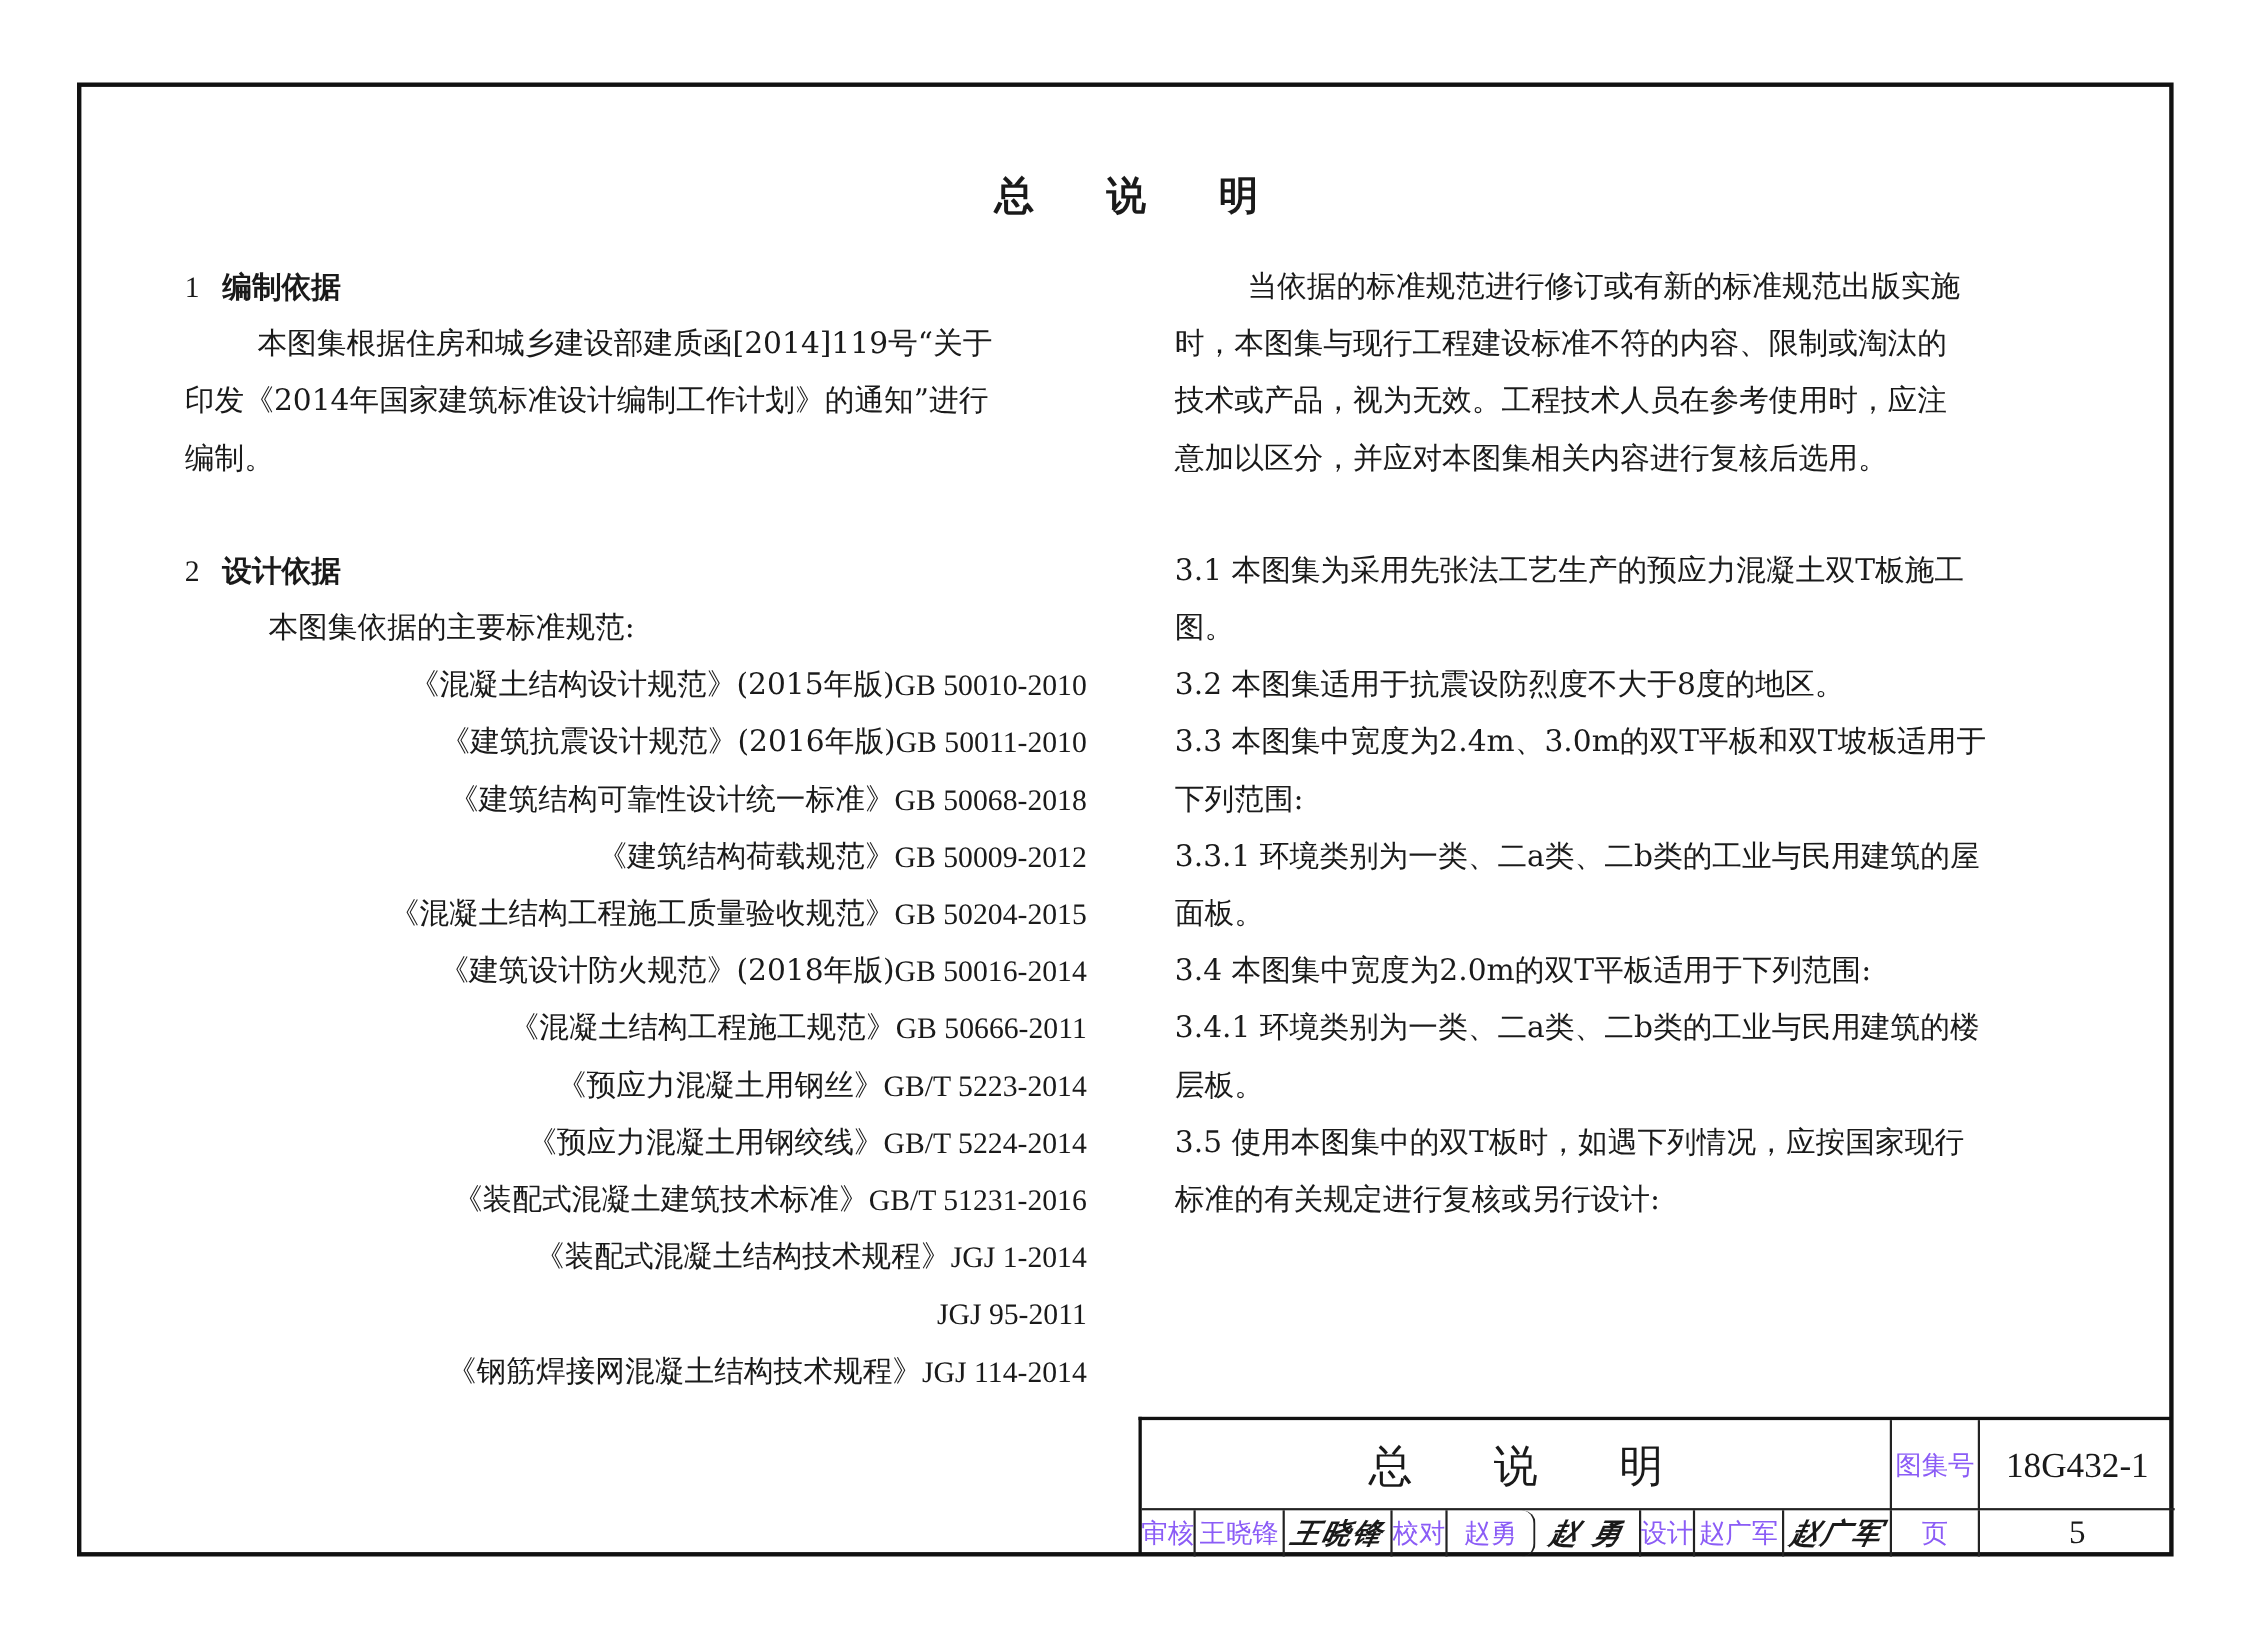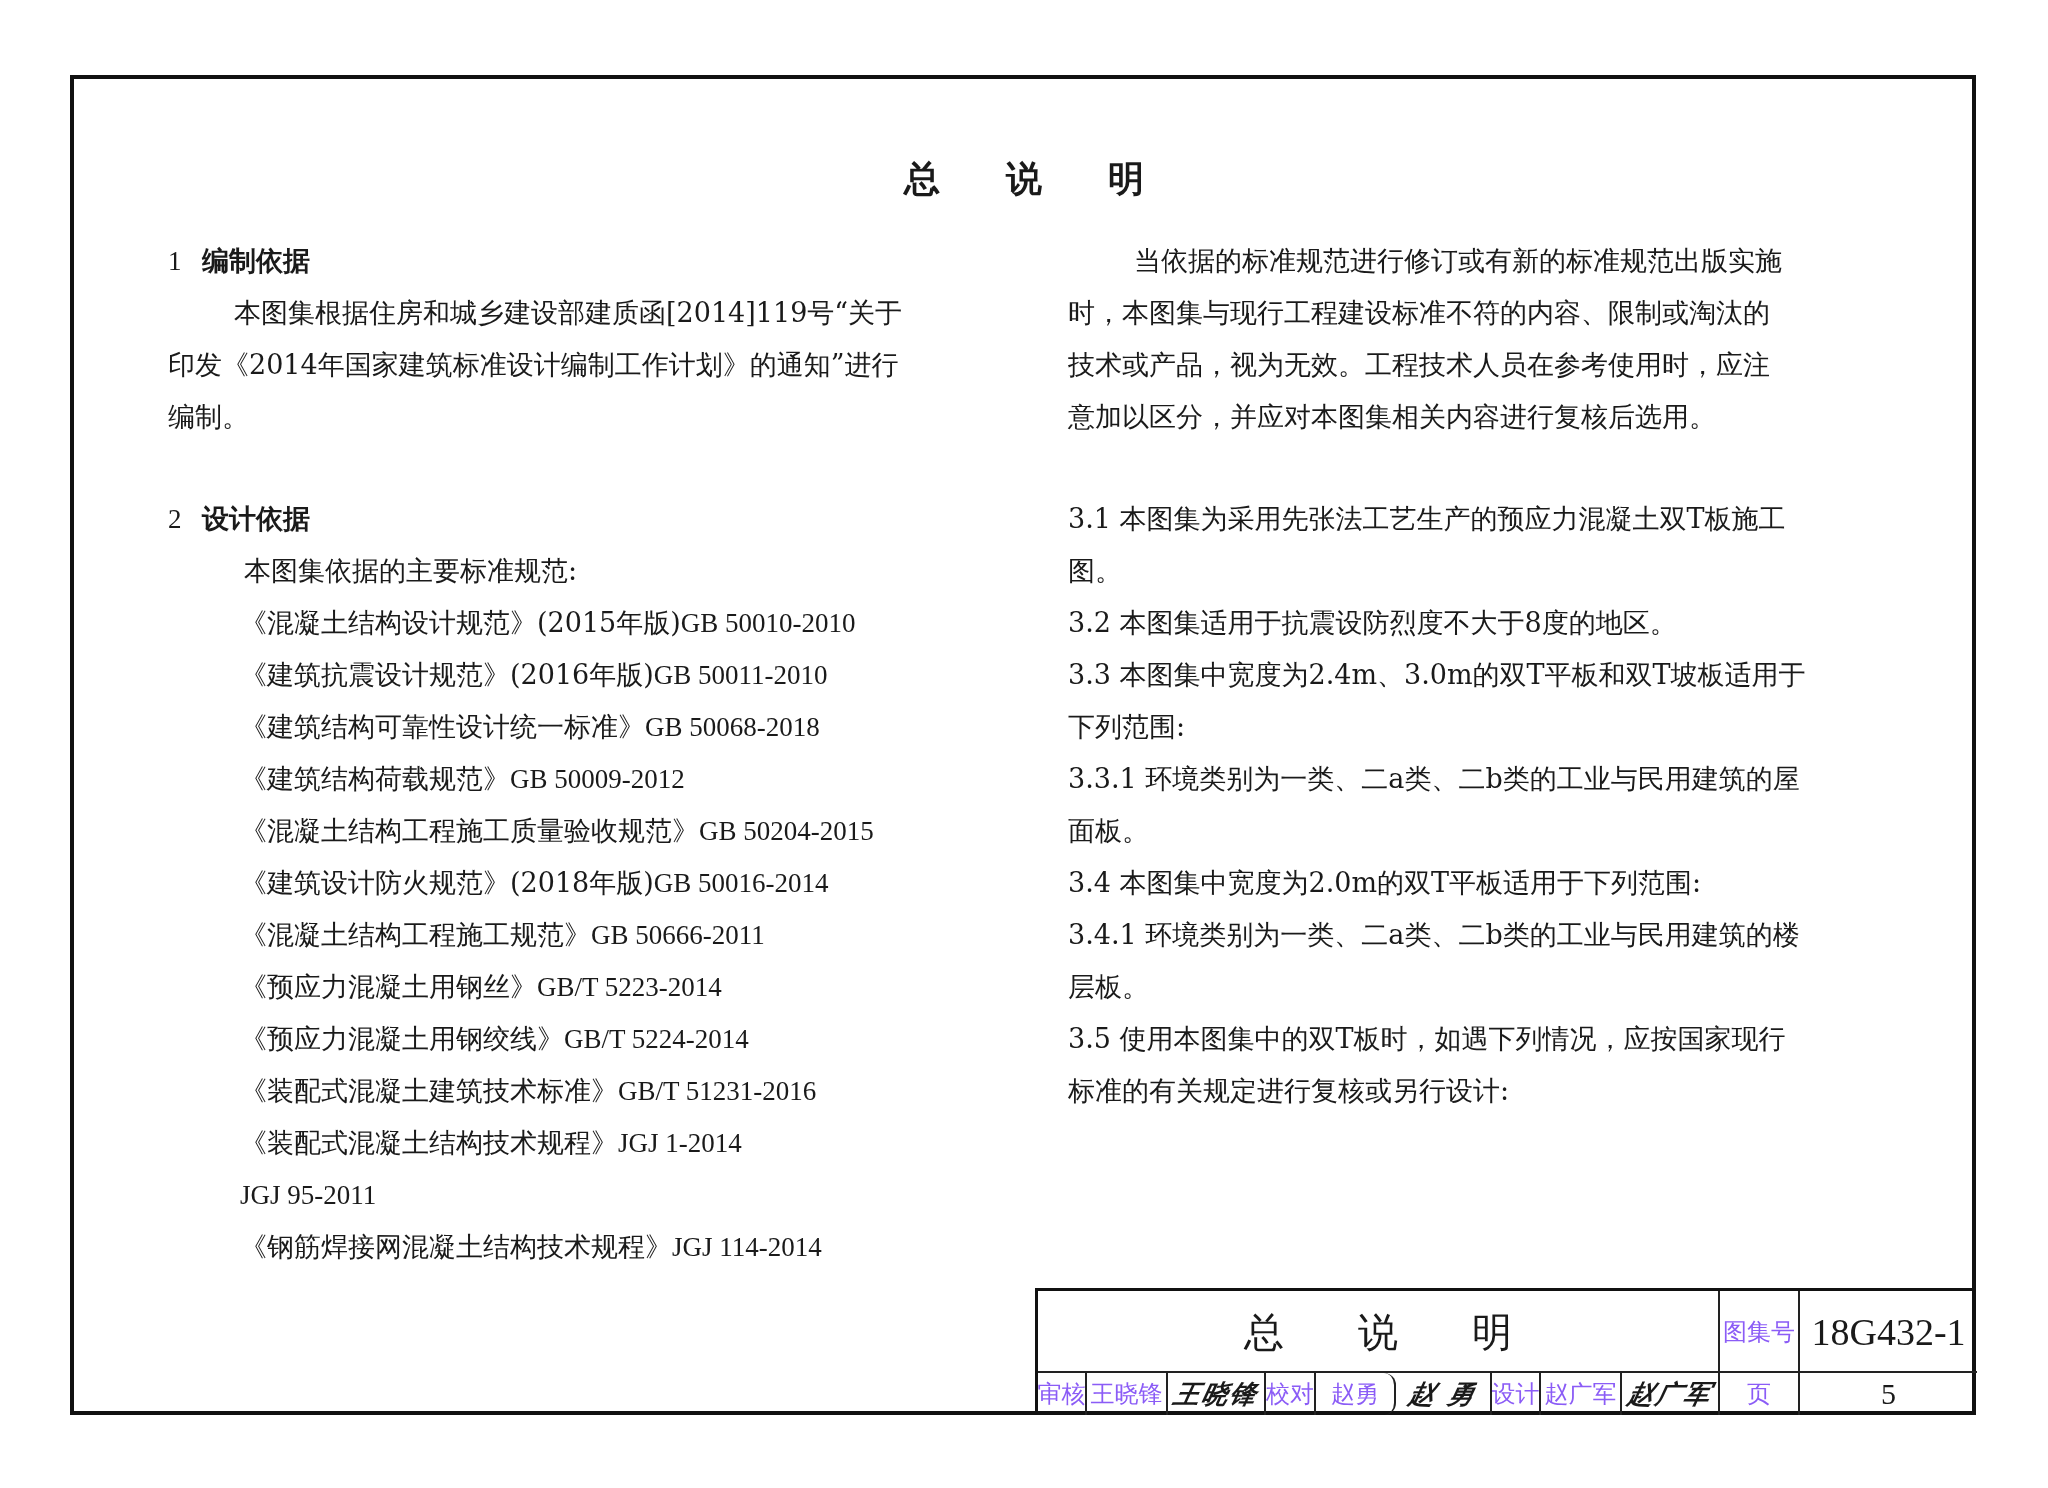--- a/index.html
+++ b/index.html
@@ -13,34 +13,34 @@
   .col { position: absolute; font-size: 27px; line-height: 52px; }
   .col-left { left: 168px; top: 235px; width: 820px; }
   .col-right { left: 1068px; top: 235px; width: 824px; }
   .h { font-family: "DejaVu Sans", "Liberation Sans", sans-serif; font-weight: bold;
        font-size: 27px; height: 52px; }
   .h .num { display: inline-block; width: 34px; font-family: "Liberation Serif", serif; font-weight: normal; }
   .p { text-align: justify; }
   .indent { text-indent: 66px; }
   .gap { height: 50px; }
   .refs-intro { padding-left: 76px; }
-  .ref { display: flex; justify-content: flex-start; padding-left: 72px; height: 52px; }
+  .ref { display: flex; justify-content: flex-end; padding-left: 72px; height: 52px; }
   .ref .code { font-family: "Liberation Serif", serif; white-space: nowrap; }
   .item { text-align: justify; }
   
   .tb { position: absolute; left: 1035px; top: 1288px; width: 939px; height: 124px;
         border-top: 3px solid #111; border-left: 3px solid #111; box-sizing: border-box; }
   .tb .cell { position: absolute; box-sizing: border-box; display: flex; align-items: center;
               justify-content: center; border-right: 2px solid #222; overflow: hidden; white-space: nowrap; }
   .tb .row-line { position: absolute; left: 0; top: 80px; width: 762px; height: 0; border-top: 2px solid #222; }
   .tb .row-line2 { position: absolute; left: 762px; top: 80px; width: 177px; height: 0; border-top: 2px solid #222; }
   .tb-title { font-family: "DejaVu Sans", "Liberation Sans", sans-serif; font-size: 40px;
               letter-spacing: 74px; text-indent: 74px; }
   .tb-small { font-size: 24px; color: #8b5cf6; }
-  .tb-code { font-family: "Liberation Serif", serif; font-size: 38px; }
+  .tb-code { font-family: "Liberation Serif", serif; font-size: 32px; }
   .sig { font-family: "DejaVu Serif", serif; font-style: italic; font-weight: bold; font-size: 26px;
          transform: skewX(-12deg); letter-spacing: 2px; }
 </style>
 </head>
 <body>
 
 <div class="frame"></div>
 
 <div class="title">总说明</div>
 

